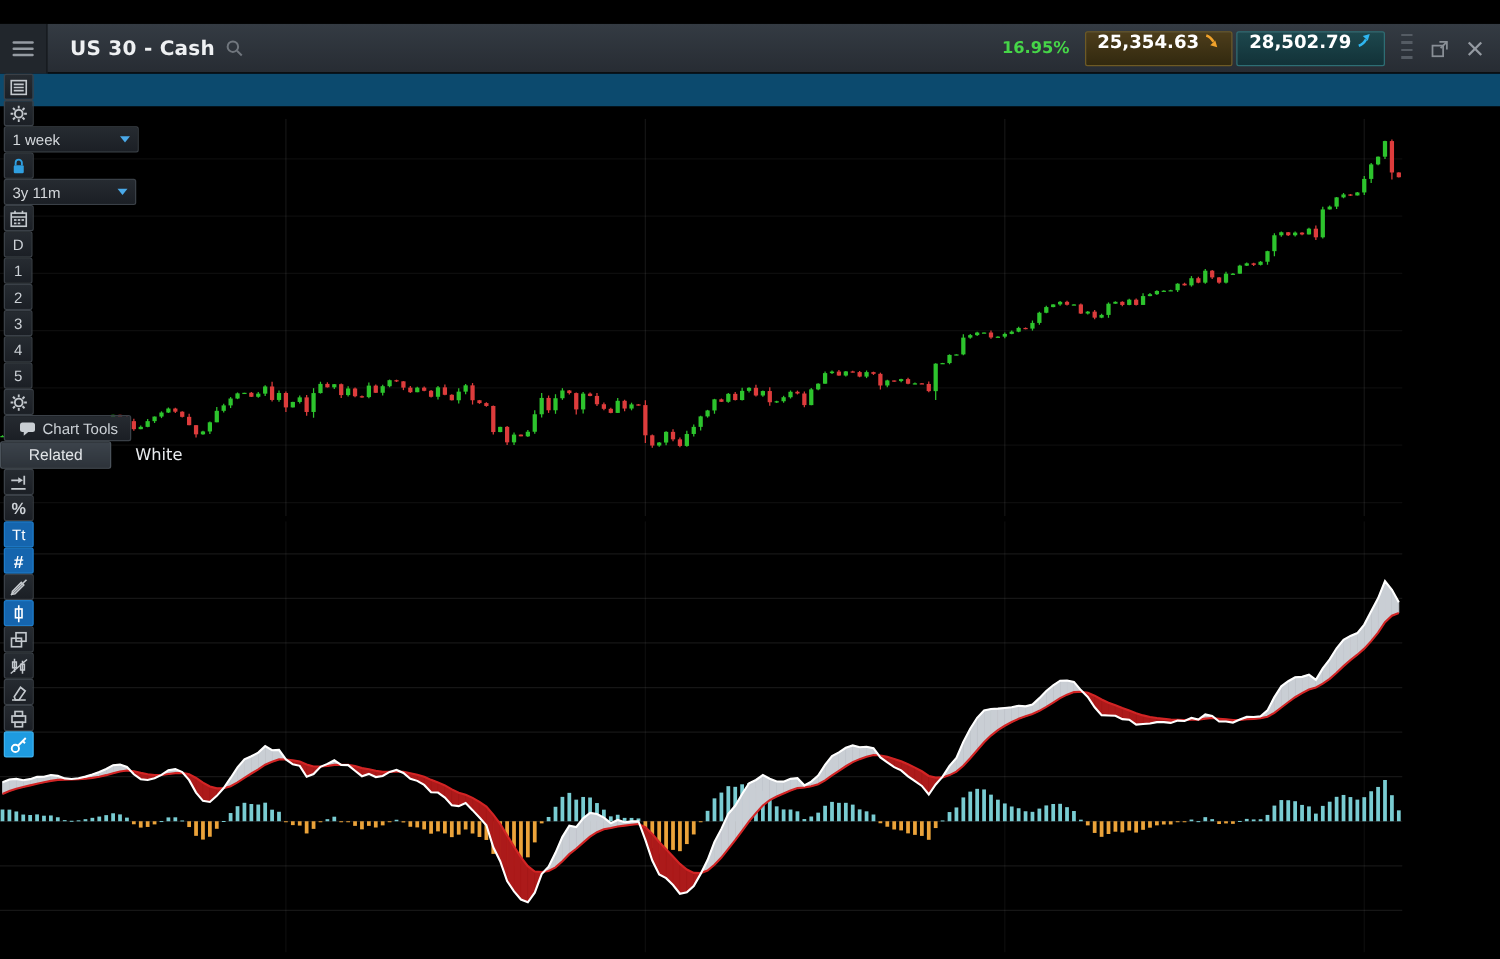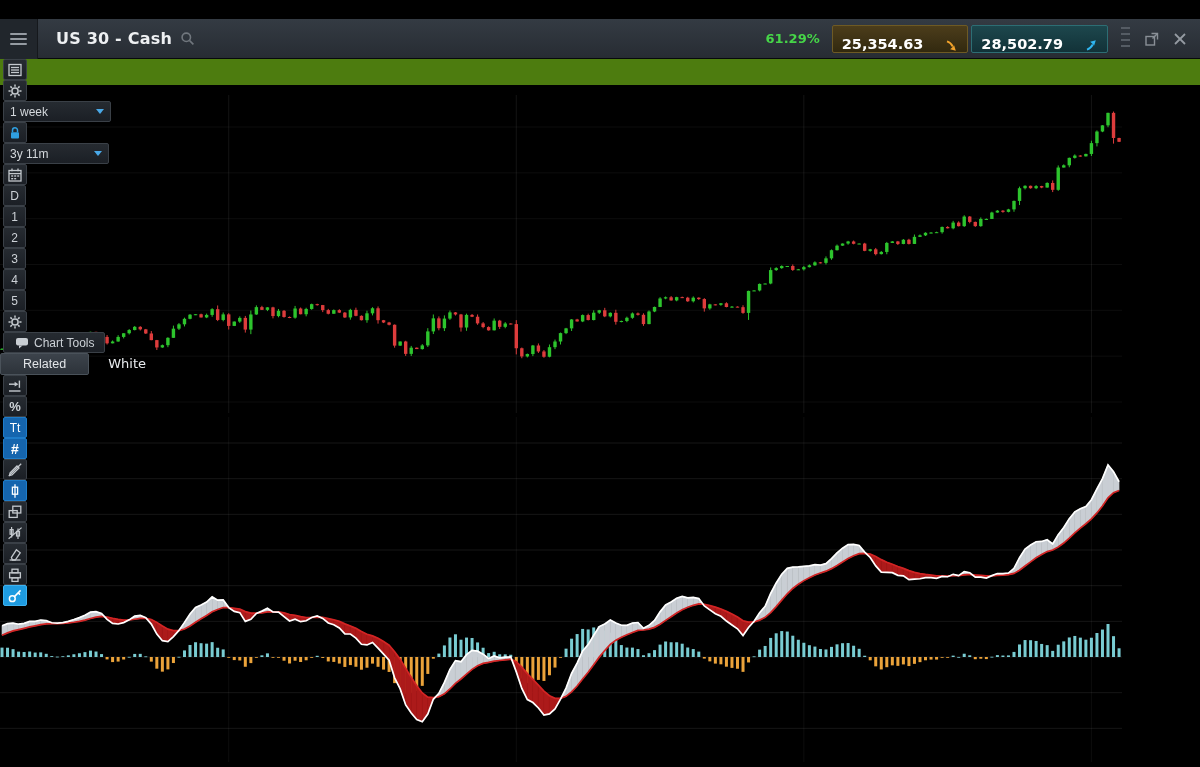--- a/index.html
+++ b/index.html
@@ -12,31 +12,31 @@
     background:linear-gradient(180deg,#343b43 0%,#272c33 100%);
     border-bottom:1px solid #07090b; display:flex; align-items:center; }
   #menu-btn { width:38px; height:40px; background:#21262c; display:flex; flex-direction:column;
     justify-content:center; align-items:center; gap:3px; cursor:pointer; border-right:1px solid #15181c; }
   #menu-btn span { display:block; width:17px; height:2px; background:#959ba2; border-radius:1px; }
   #title-text { color:#eef0f2; font-size:16px; font-weight:bold; margin-left:18px; letter-spacing:.2px; }
   .ic { display:block; }
   #search-ic { margin-left:8px; opacity:.75; }
   #hdr-right { margin-left:auto; display:flex; align-items:center; padding-right:6px; }
   #pct { color:#46d548; font-size:13px; font-weight:bold; margin-right:12px; }
-  .price-box { height:28px; display:flex; align-items:flex-end; gap:22px; padding:0 9px;
+  .price-box { height:28px; display:flex; align-items:flex-start; gap:4px; padding:0 9px;
     border-radius:2px; color:#fff; font-size:14.5px; font-weight:bold; margin-right:3px; cursor:pointer; }
   .price-box.sell { background:linear-gradient(180deg,#4c3d1b,#32290f); border:1px solid #6e5a24; }
   .price-box.buy  { background:linear-gradient(180deg,#1d474d,#123238); border:1px solid #2d6e74; }
   #drag-dots { width:9px; height:24px; margin:0 8px 0 10px;
     background:repeating-linear-gradient(180deg,#555c64 0 2px,transparent 2px 6px); }
   .hdr-btn { width:28px; height:28px; display:flex; align-items:center; justify-content:center;
     background:transparent; border:none; cursor:pointer; opacity:.85; }
 
   
-  #toolbar { position:absolute; left:0; top:40px; width:1200px; height:26px; background:#4d7c0f;
+  #toolbar { position:absolute; left:0; top:40px; width:1200px; height:26px; background:#0c4a6e;
     border-bottom:1px solid #04050' }
   #toolbar { display:flex; align-items:center; padding:0 2px; border-bottom:1px solid #050608; }
   .tb-btn { height:21px; display:flex; align-items:center; justify-content:center; gap:4px;
     background:linear-gradient(180deg,#262b31,#1b1f25); border:1px solid #3a4047; border-radius:2px;
     color:#ccd1d6; font-size:12px; margin-left:3px; cursor:pointer; padding:0 5px; }
   .tb-btn.sq { width:24px; padding:0; }
   .tb-btn.num { width:23px; padding:0; font-size:12px; }
   .dd { min-width:106px; justify-content:space-between; padding:0 6px; }
   .dd .lbl { font-size:12px; color:#d4d8dc; }
   .caret { width:0; height:0; border-left:4px solid transparent; border-right:4px solid transparent;
@@ -190,21 +190,21 @@
     <div id="menu-btn">
         <span></span>
         <span></span>
         <span></span>
       </div>
     <div id="title-text">US 30 - Cash</div>
     <svg id="search-ic" class="ic" width="16" height="16">
         <use href="#d-search"></use>
       </svg>
     <div id="hdr-right">
-      <span id="pct">61.29%</span>
+      <span id="pct">16.95%</span>
       <div class="price-box sell">
         <span>25,354.63</span>
         <svg class="ic" width="13" height="13">
             <use href="#d-arr-dn"></use>
           </svg>
       </div>
       <div class="price-box buy">
         <span>28,502.79</span>
         <svg class="ic" width="13" height="13">
             <use href="#d-arr-up"></use>

